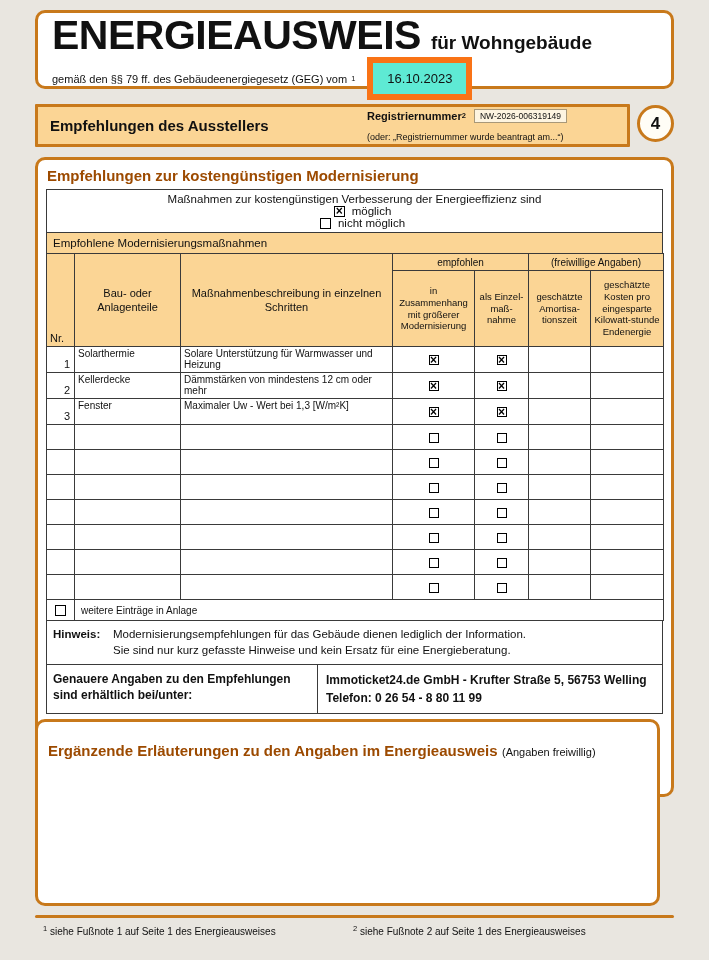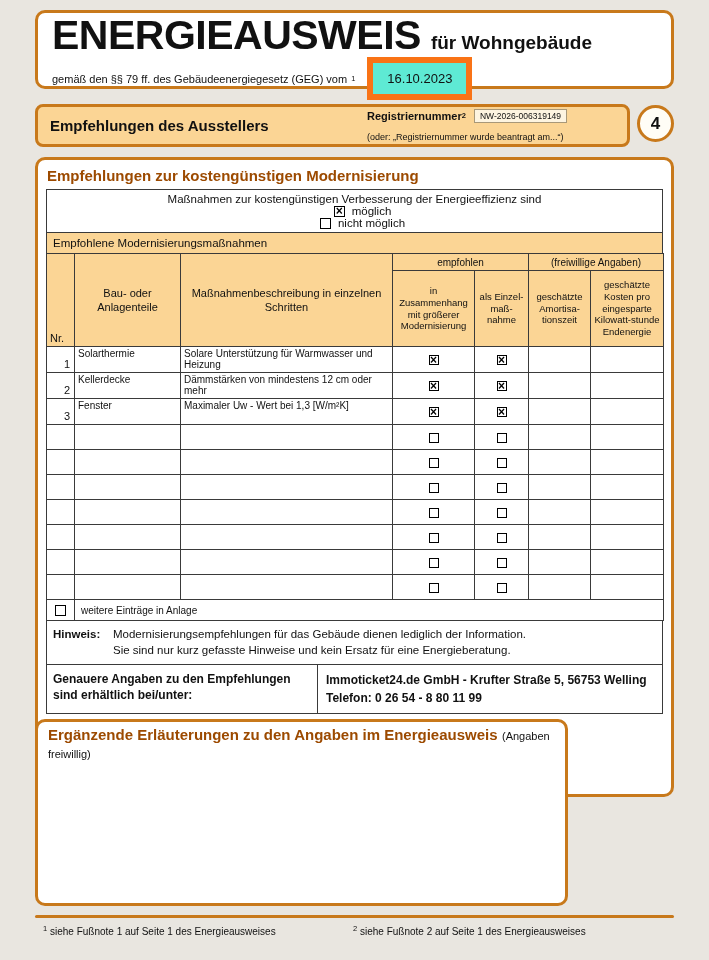--- a/index.html
+++ b/index.html
@@ -10,21 +10,21 @@
   
   #header-box{left:35px;top:10px;width:639px;height:79px;padding:1px 14px 4px;}
   #main-title{font-size:41px;font-weight:bold;line-height:1.05;letter-spacing:-0.5px;}
   #main-subtitle{font-size:19px;font-weight:bold;margin-left:10px;}
   .title-row{white-space:nowrap;}
   #law-line{display:flex;align-items:center;font-size:11px;margin-top:0;}
   #law-sup{margin-left:4px;}
   #date-box{border:6px solid #f97316;background:#5eead4;font-size:13px;padding:8px 14px;margin-left:12px;}
 
   
-  #banner{position:absolute;left:35px;top:104px;width:595px;height:43px;background:#fbd595;border:3px solid #c8791b;border-radius:8px;box-sizing:border-box;display:flex;align-items:center;padding:0 12px;}
+  #banner{position:absolute;left:35px;top:104px;width:595px;height:43px;background:#fbd595;border:3px solid #c8791b;border-radius:1px;box-sizing:border-box;display:flex;align-items:center;padding:0 12px;}
   #banner-title{flex:1;font-size:15px;font-weight:bold;}
   #reg-block{width:248px;flex:none;}
   #reg-line1{display:flex;align-items:center;font-size:11px;font-weight:bold;}
   #reg-value{font-weight:normal;font-size:8.5px;background:#fdf4e0;border:1px solid #a89878;padding:1px 5px;margin-left:8px;}
   #reg-line2{font-size:9px;margin-top:9px;}
   #page-circle{position:absolute;left:637px;top:105px;width:37px;height:37px;border:3px solid #c8791b;border-radius:50%;background:#fffdf6;box-sizing:border-box;display:flex;align-items:center;justify-content:center;font-size:17px;font-weight:bold;}
 
   
   #main-box{left:35px;top:157px;width:639px;height:640px;padding:5px 8px;}
   #rec-title{color:#9c4a00;font-size:15px;font-weight:bold;margin:2px 0 5px 1px;}
@@ -52,21 +52,21 @@
   .cb-lg{width:11px;height:11px;}
   .cb.checked::after{content:"×";position:absolute;left:0;top:-1px;width:100%;height:100%;font-size:12px;line-height:11px;text-align:center;font-weight:bold;color:#000;}
 
   #hinweis{border:1px solid #3a3a3a;border-top:none;display:flex;padding:5px 6px 6px;font-size:11.5px;line-height:1.4;}
   #hinweis .lbl{font-weight:bold;width:60px;flex:none;}
   #details{border:1px solid #3a3a3a;border-top:none;display:flex;font-size:12px;font-weight:bold;}
   #details .left{width:258px;flex:none;padding:6px;line-height:1.35;}
   #details .right{flex:1;border-left:1px solid #3a3a3a;padding:6px 8px;line-height:1.5;}
 
   
-  #notes-box{left:35px;top:719px;width:533px;height:187px;padding:4px 10px;}
+  #notes-box{left:35px;top:719px;width:625px;height:187px;padding:20px 10px;}
   #notes-title{color:#9c4a00;font-size:15px;font-weight:bold;}
   #notes-sub{font-size:11px;font-weight:normal;color:#111;}
 
   
   #bottom-rule{position:absolute;left:35px;top:915px;width:639px;height:3px;background:#c8791b;border-radius:2px;}
   .footnote{position:absolute;top:926px;font-size:10px;}
   #fn1{left:43px;}
   #fn2{left:353px;}
 </style>
 </head>

